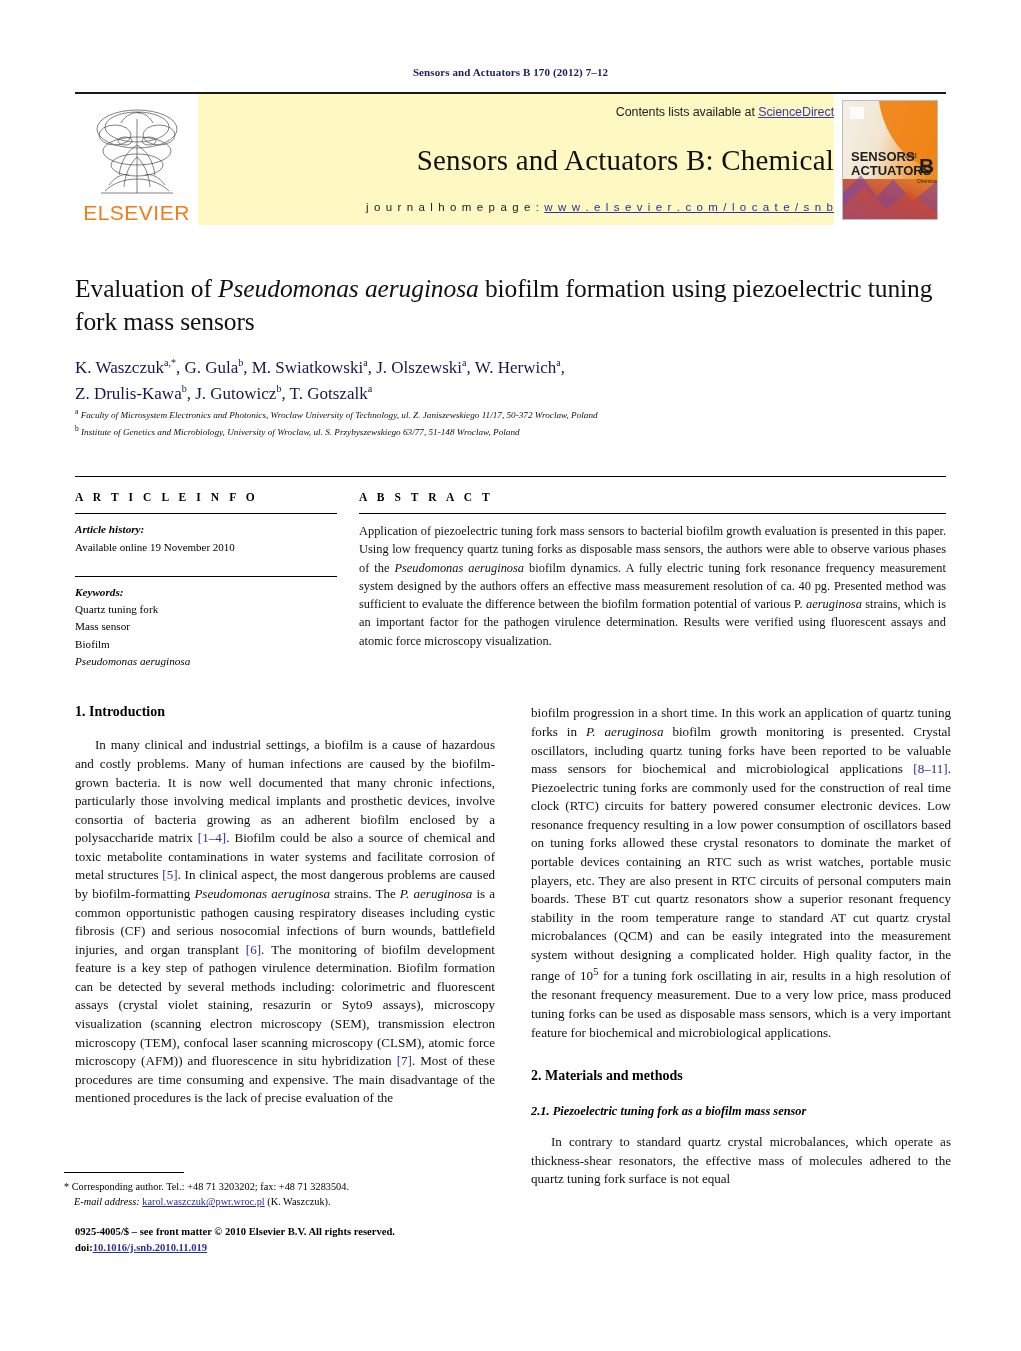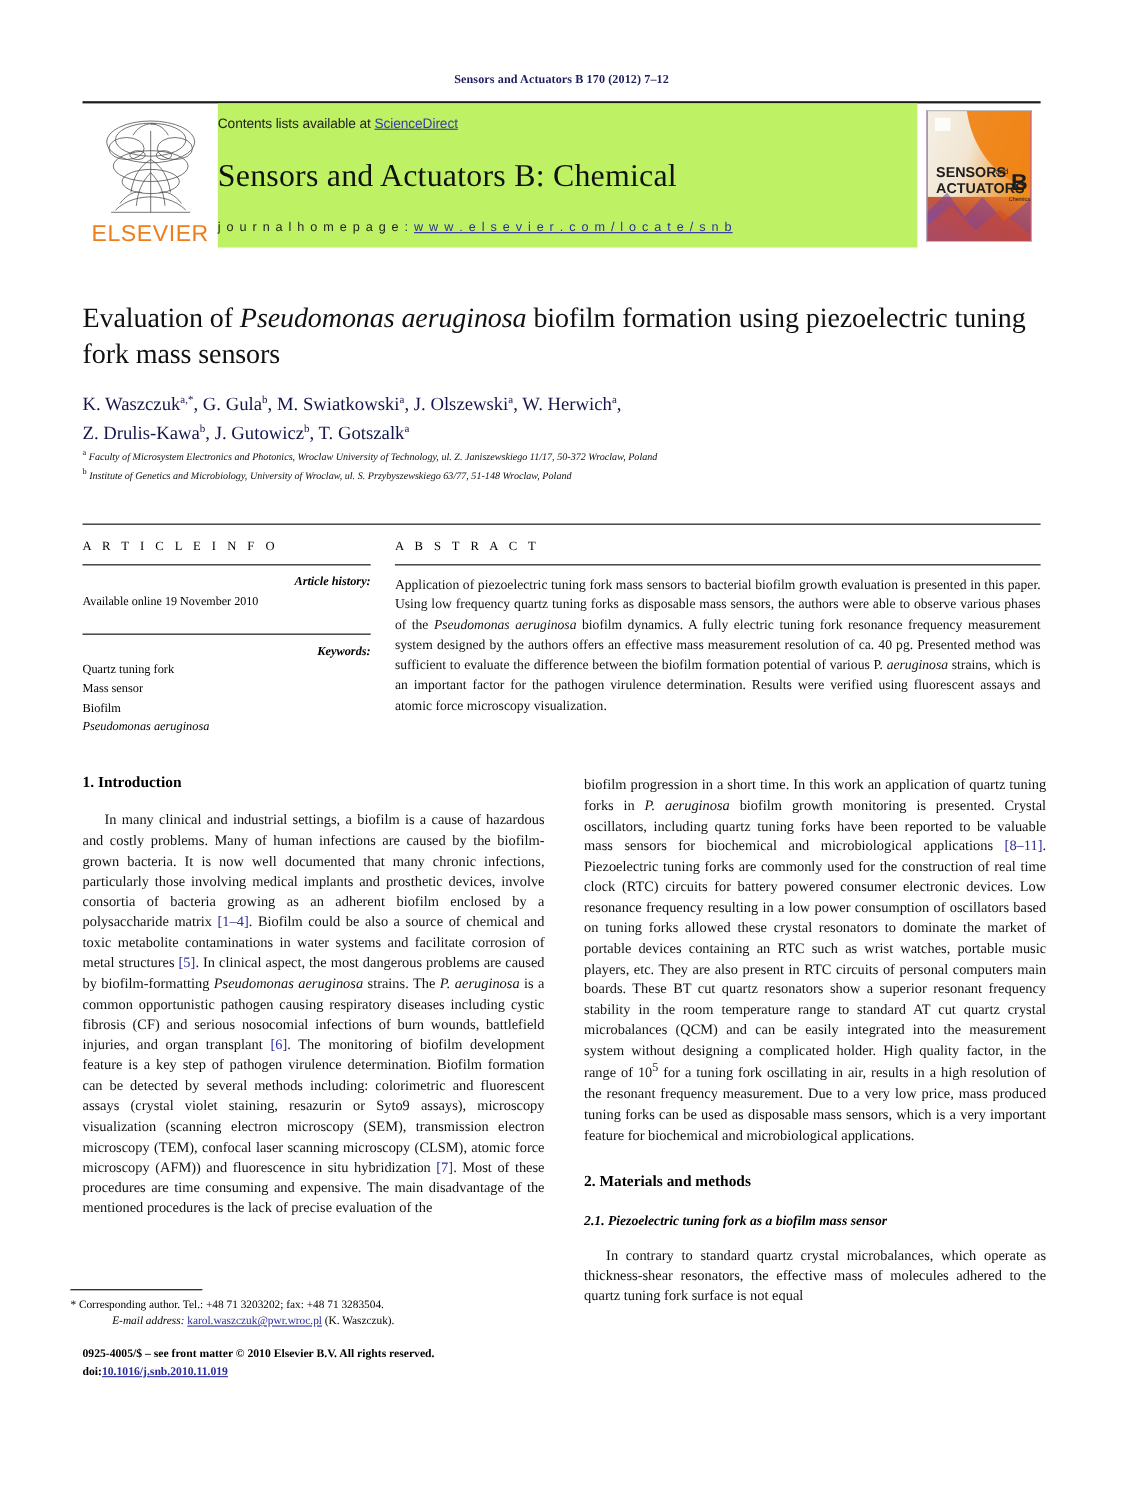--- a/index.html
+++ b/index.html
@@ -55,24 +55,24 @@
   .elsevier-word {
     font-family: Liberation Sans, sans-serif;
     font-size: 21px;
     letter-spacing: .5px;
     color: #ef7d1a;
     line-height: 1;
     margin-top: 1px;
   }
   .journal-band {
     flex: 1 1 auto;
-    background: #bef264;
+    background: #fef9c3;
     display: flex;
     flex-direction: column;
-    align-items: flex-start;
+    align-items: flex-end;
     justify-content: space-between;
     padding: 11px 0 12px 0;
     box-sizing: border-box;
   }
   .contents-line {
     font-family: "Liberation Sans", sans-serif;
     font-size: 12.5px;
     color: #222;
     letter-spacing: -.1px;
   }
@@ -143,34 +143,33 @@
     margin: 36px 75px 0 75px;
     border-top: 1px solid #000;
     padding-top: 14px;
     display: flex;
     gap: 22px;
   }
   .col-info { flex: 0 0 262px; }
   .col-abstract { flex: 1 1 auto; }
   .sec-head {
     font-family: "Liberation Serif", serif;
-    font-weight: normal;
+    font-weight: bold;
     font-size: 11.5px;
     letter-spacing: 3.6px;
     margin-bottom: 10px;
   }
   .rule { border-top: 1px solid #000; }
   .info-group { padding-top: 7px; }
   .info-group.second { margin-top: 13px; }
   .info-label {
     font-style: italic;
     font-weight: bold;
     font-size: 11.2px;
     line-height: 1.55;
-    text-align: right;
   }
   .info-line {
     font-size: 11px;
     line-height: 1.55;
   }
   .kw-line { font-size: 11.2px; line-height: 1.55; }
   .kw-line.ital { font-style: italic; }
   .abstract-body {
     padding-top: 8px;
     font-size: 12.4px;
@@ -229,21 +228,21 @@
     width: 120px;
     border-top: 1px solid #000;
     margin-bottom: 6px;
   }
   .fn-line {
     font-size: 10.3px;
     line-height: 1.5;
     padding-left: 10px;
     text-indent: -10px;
   }
-  .fn-line .em-label { font-style: italic; margin-left: 28px; }
+  .fn-line .em-label { font-style: italic; }
   .mail { color: #2c2c9e; }
   .footer {
     position: absolute;
     left: 75px;
     top: 1224px;
     width: 500px;
     font-size: 10.6px;
     line-height: 1.5;
     font-weight: bold;
   }

